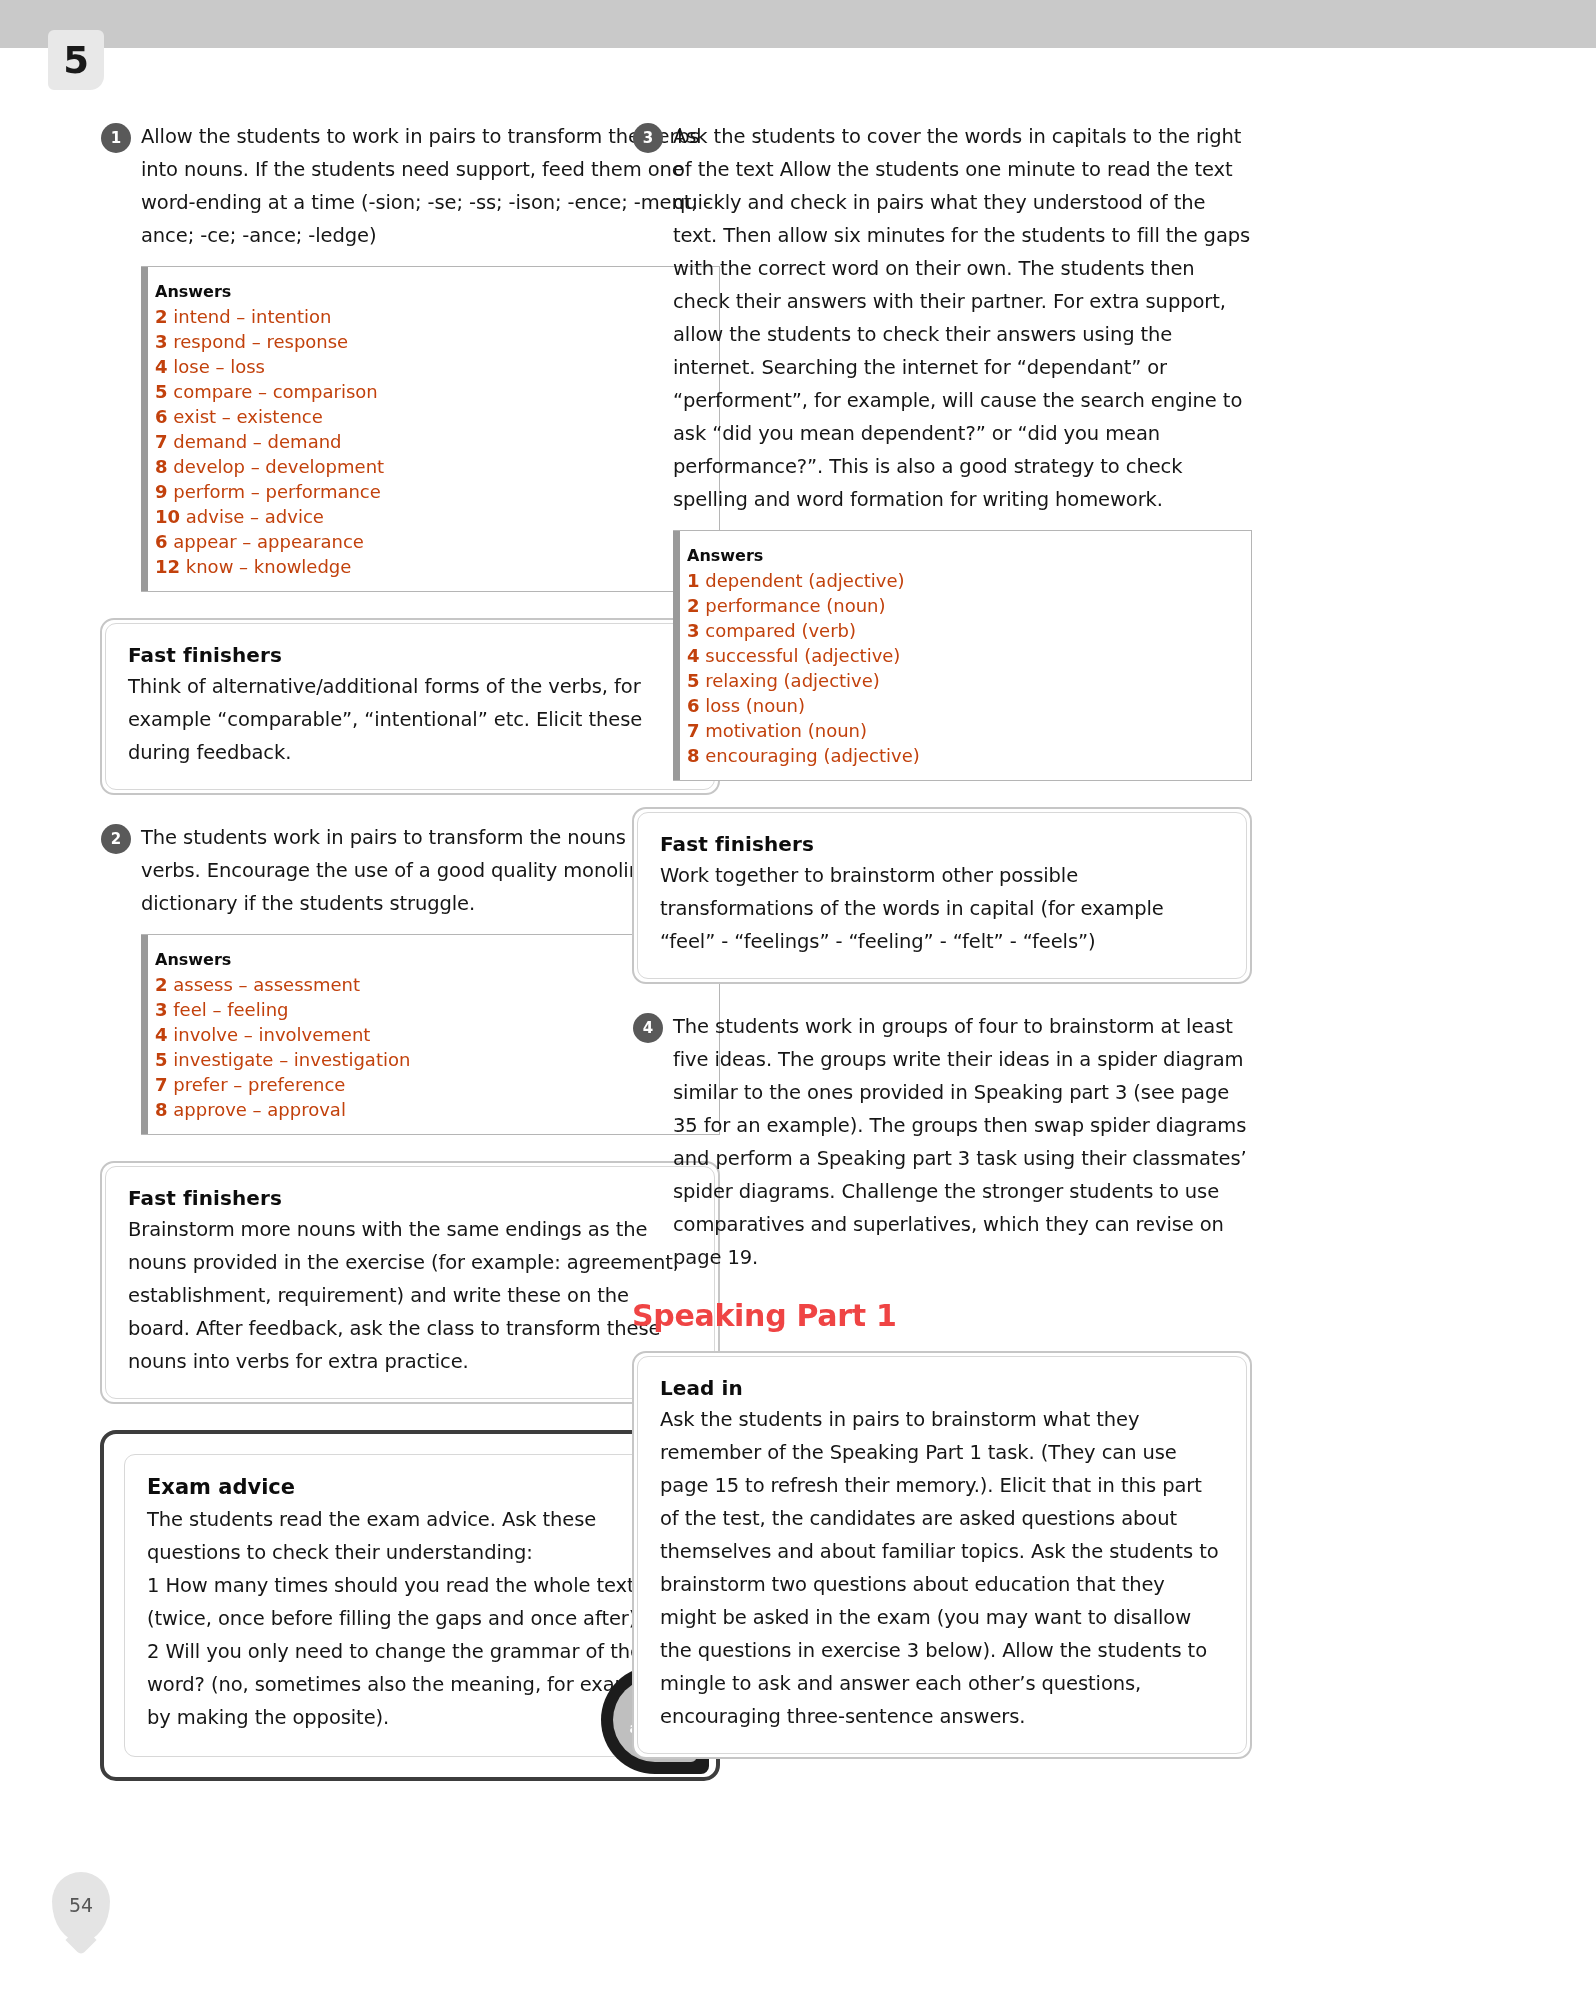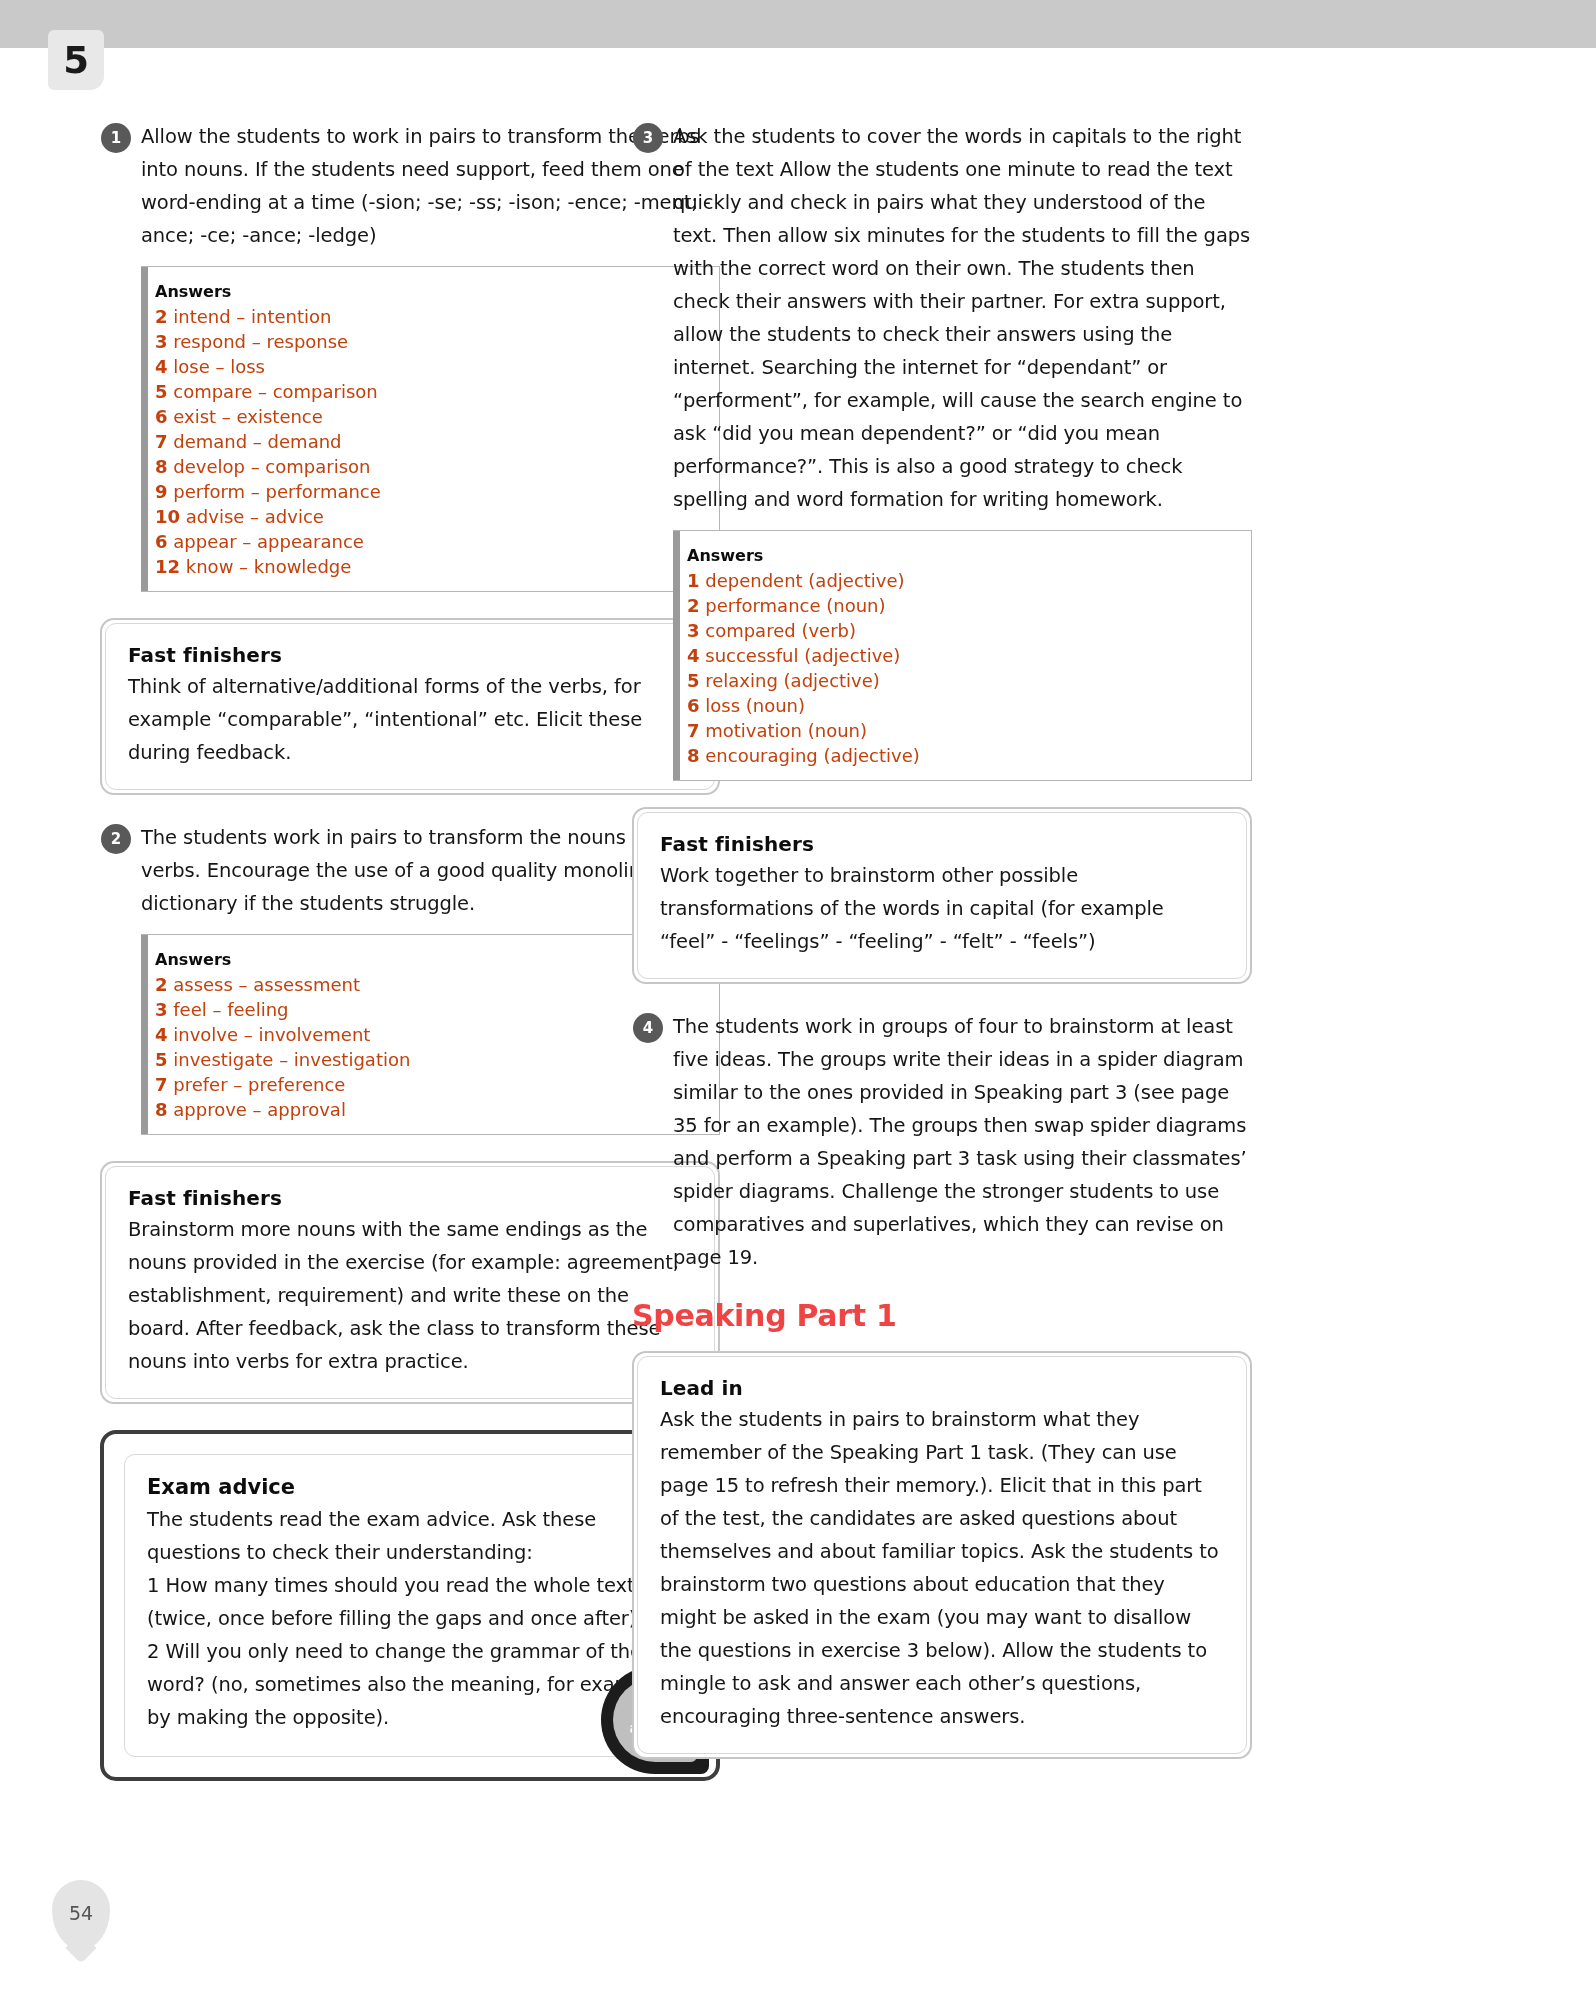--- a/index.html
+++ b/index.html
@@ -219,21 +219,21 @@
     font-size: 30px;
     color: #ef4444;
     letter-spacing: -0.3px;
     margin: 24px 0 18px 0;
   }
 
   
   .page-pin {
     position: absolute;
     left: 52px;
-    bottom: 50px;
+    bottom: 58px;
     width: 58px;
     height: 70px;
     background: #e4e4e4;
     border-radius: 50% 50% 50% 50% / 42% 42% 58% 58%;
     display: flex;
     align-items: center;
     justify-content: center;
   }
   .page-pin::after {
     content: "";
@@ -272,21 +272,21 @@
 
     <div class="answers-box">
       <div class="answers-title">Answers</div>
       <div>
           <div class="answers-line"><span class="k">2</span><span> intend – intention</span></div>
           <div class="answers-line"><span class="k">3</span><span> respond – response</span></div>
           <div class="answers-line"><span class="k">4</span><span> lose – loss</span></div>
           <div class="answers-line"><span class="k">5</span><span> compare – comparison</span></div>
           <div class="answers-line"><span class="k">6</span><span> exist – existence</span></div>
           <div class="answers-line"><span class="k">7</span><span> demand – demand</span></div>
-          <div class="answers-line"><span class="k">8</span><span> develop – comparison</span></div>
+          <div class="answers-line"><span class="k">8</span><span> develop – development</span></div>
           <div class="answers-line"><span class="k">9</span><span> perform – performance</span></div>
           <div class="answers-line"><span class="k">10</span><span> advise – advice</span></div>
           <div class="answers-line"><span class="k">6</span><span> appear – appearance</span></div>
           <div class="answers-line"><span class="k">12</span><span> know – knowledge</span></div>
         </div>
     </div>
 
     <div class="callout">
       <div class="callout-inner">
         <div class="callout-title">Fast finishers</div>

